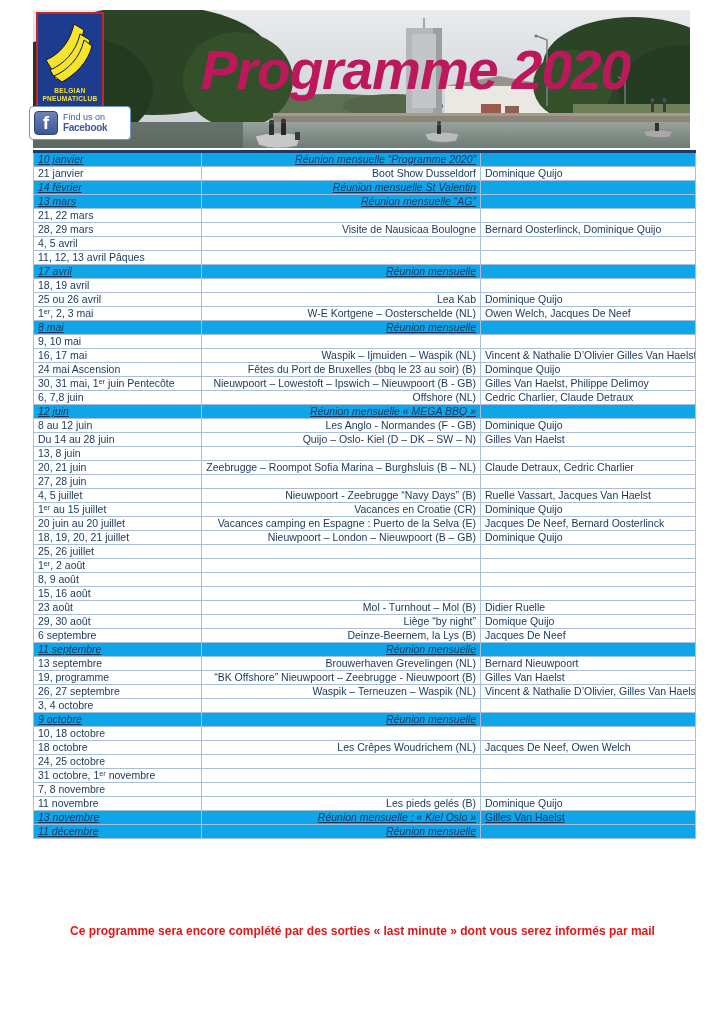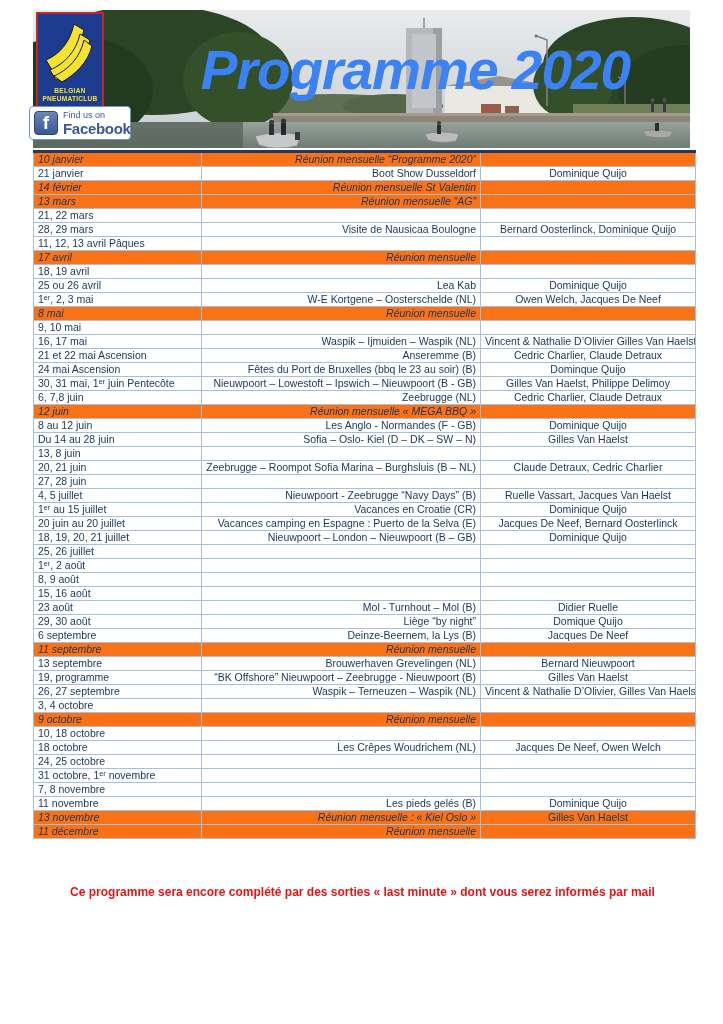--- a/index.html
+++ b/index.html
@@ -19,41 +19,41 @@
 
   .fb-badge{position:absolute;left:-4px;top:96px;width:102px;height:34px;
             background:#ffffff;border:1px solid #6f94c9;border-radius:4px;
             box-sizing:border-box;display:flex;align-items:center;padding:3px 4px;cursor:pointer;}
   .fb-icon{width:24px;height:24px;border-radius:4px;flex:0 0 24px;
            background:linear-gradient(#6d84b4,#3b5998);border:1px solid #2d4373;
            color:#ffffff;font-weight:bold;font-size:19px;line-height:22px;
            text-align:center;box-sizing:border-box;}
   .fb-words{margin-left:5px;color:#3b5998;line-height:1;}
   .fb-find{font-size:9px;display:block;margin-bottom:1px;}
-  .fb-name{font-size:15px;font-weight:bold;display:block;letter-spacing:-.3px;}
+  .fb-name{font-size:10px;font-weight:bold;display:block;letter-spacing:-.3px;}
 
   .title{position:absolute;left:110px;top:30px;width:545px;text-align:center;
          font-size:55px;line-height:60px;font-weight:bold;font-style:italic;
-         color:#3b82f6;letter-spacing:-1px;white-space:nowrap;}
+         color:#be185d;letter-spacing:-1px;white-space:nowrap;}
 
   
   table.prog{position:absolute;left:33px;top:150px;width:659px;
              border-collapse:collapse;table-layout:fixed;
              border-top:3px solid #1f3864;}
   table.prog td{border:1px solid #a7bfdd;color:#17365d;font-size:10.5px;
                 line-height:13px;padding:0 4px;vertical-align:middle;
                 overflow:hidden;white-space:nowrap;}
   td.date{width:159px;text-align:left;}
   td.event{width:270px;text-align:right;}
-  td.names{width:206px;text-align:center;white-space:pre-line;}
-  tr.meeting td{background:#f97316;}
+  td.names{width:206px;text-align:left;white-space:pre-line;}
+  tr.meeting td{background:#0ea5e9;text-decoration:underline;}
   tr.meeting td.date, tr.meeting td.event{font-style:italic;}
 
   
-  .footer-note{position:absolute;left:33px;top:885px;width:659px;text-align:center;
+  .footer-note{position:absolute;left:33px;top:924px;width:659px;text-align:center;
                color:#e51515;font-weight:bold;font-size:12px;line-height:14px;}
 </style>
 </head>
 <body>
 
 <div class="page">
 
   <div class="header">
 
     <svg class="photo" viewBox="0 0 657 138" aria-hidden="true">
@@ -176,20 +176,25 @@
           <td class="date">21, 22 mars</td>
           <td class="event"></td>
           <td class="names"></td>
         </tr>
         <tr>
           <td class="date">28, 29 mars</td>
           <td class="event">Visite de Nausicaa Boulogne</td>
           <td class="names">Bernard Oosterlinck, Dominique Quijo</td>
         </tr>
         <tr>
+          <td class="date">4, 5 avril</td>
+          <td class="event"></td>
+          <td class="names"></td>
+        </tr>
+        <tr>
           <td class="date">11, 12, 13 avril Pâques</td>
           <td class="event"></td>
           <td class="names"></td>
         </tr>
         <tr class="meeting">
           <td class="date">17 avril</td>
           <td class="event">Réunion mensuelle</td>
           <td class="names"></td>
         </tr>
         <tr>
@@ -217,52 +222,47 @@
           <td class="event"></td>
           <td class="names"></td>
         </tr>
         <tr>
           <td class="date">16, 17 mai</td>
           <td class="event">Waspik – Ijmuiden – Waspik (NL)</td>
           <td class="names">Vincent &amp; Nathalie D’Olivier
 Gilles Van Haelst</td>
         </tr>
         <tr>
-          <td class="date">21 et 22 mai Ascension</td>
-          <td class="event">Anseremme (B)</td>
-          <td class="names">Cedric Charlier, Claude Detraux</td>
-        </tr>
-        <tr>
           <td class="date">24 mai Ascension</td>
           <td class="event">Fêtes du Port de Bruxelles (bbq le 23 au soir) (B)</td>
           <td class="names">Dominque Quijo</td>
         </tr>
         <tr>
           <td class="date">30, 31 mai, 1ᵉʳ juin Pentecôte</td>
           <td class="event">Nieuwpoort – Lowestoft – Ipswich – Nieuwpoort (B - GB)</td>
           <td class="names">Gilles Van Haelst, Philippe Delimoy</td>
         </tr>
         <tr>
           <td class="date">6, 7,8 juin</td>
-          <td class="event">Zeebrugge (NL)</td>
+          <td class="event">Offshore (NL)</td>
           <td class="names">Cedric Charlier, Claude Detraux</td>
         </tr>
         <tr class="meeting">
           <td class="date">12 juin</td>
           <td class="event">Réunion mensuelle « MEGA BBQ »</td>
           <td class="names"></td>
         </tr>
         <tr>
           <td class="date">8 au 12 juin</td>
           <td class="event">Les Anglo - Normandes (F - GB)</td>
           <td class="names">Dominique Quijo</td>
         </tr>
         <tr>
           <td class="date">Du 14 au 28 juin</td>
-          <td class="event">Sofia – Oslo- Kiel (D – DK – SW – N)</td>
+          <td class="event">Quijo – Oslo- Kiel (D – DK – SW – N)</td>
           <td class="names">Gilles Van Haelst</td>
         </tr>
         <tr>
           <td class="date">13, 8 juin</td>
           <td class="event"></td>
           <td class="names"></td>
         </tr>
         <tr>
           <td class="date">20, 21 juin</td>
           <td class="event">Zeebrugge – Roompot Sofia Marina – Burghsluis (B – NL)</td>

